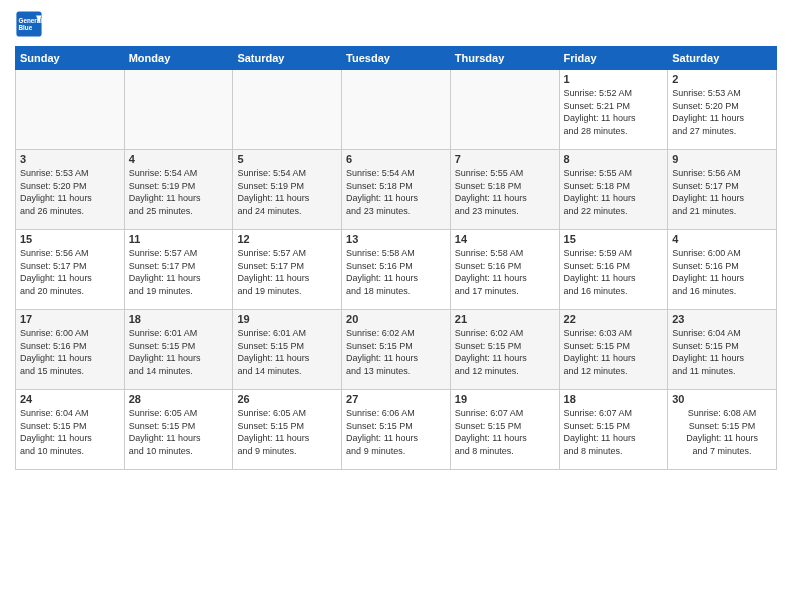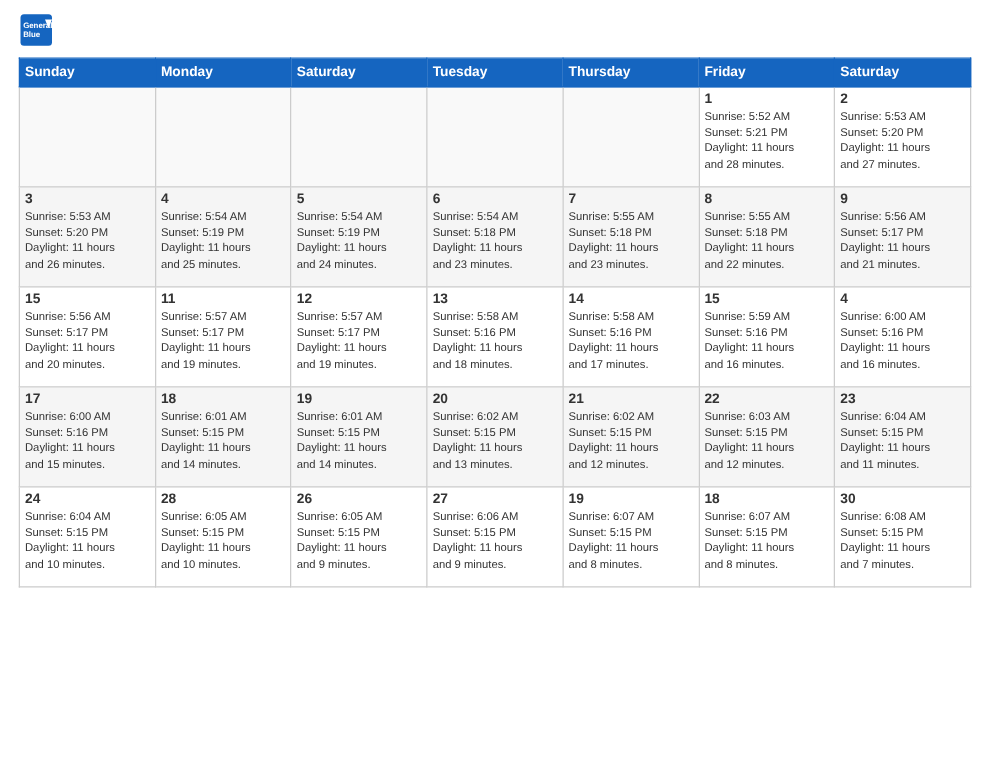--- a/index.html
+++ b/index.html
@@ -328,21 +328,21 @@
           </td>
           <td>
             <span class="day-num">18</span>
             <div class="day-info" style="white-space: pre-line;">Sunrise: 6:07 AM
 Sunset: 5:15 PM
 Daylight: 11 hours
 and 8 minutes.</div>
           </td>
           <td>
             <span class="day-num">30</span>
-            <div class="day-info" style="white-space: pre-line;">Sunrise: 6:08 AM
+            <div class="day-info" style="white-space: pre-line; text-align: center;">Sunrise: 6:08 AM
 Sunset: 5:15 PM
 Daylight: 11 hours
 and 7 minutes.</div>
           </td>
         </tr>
       </tbody>
   </table>
 </div>
 
 </body></html>

